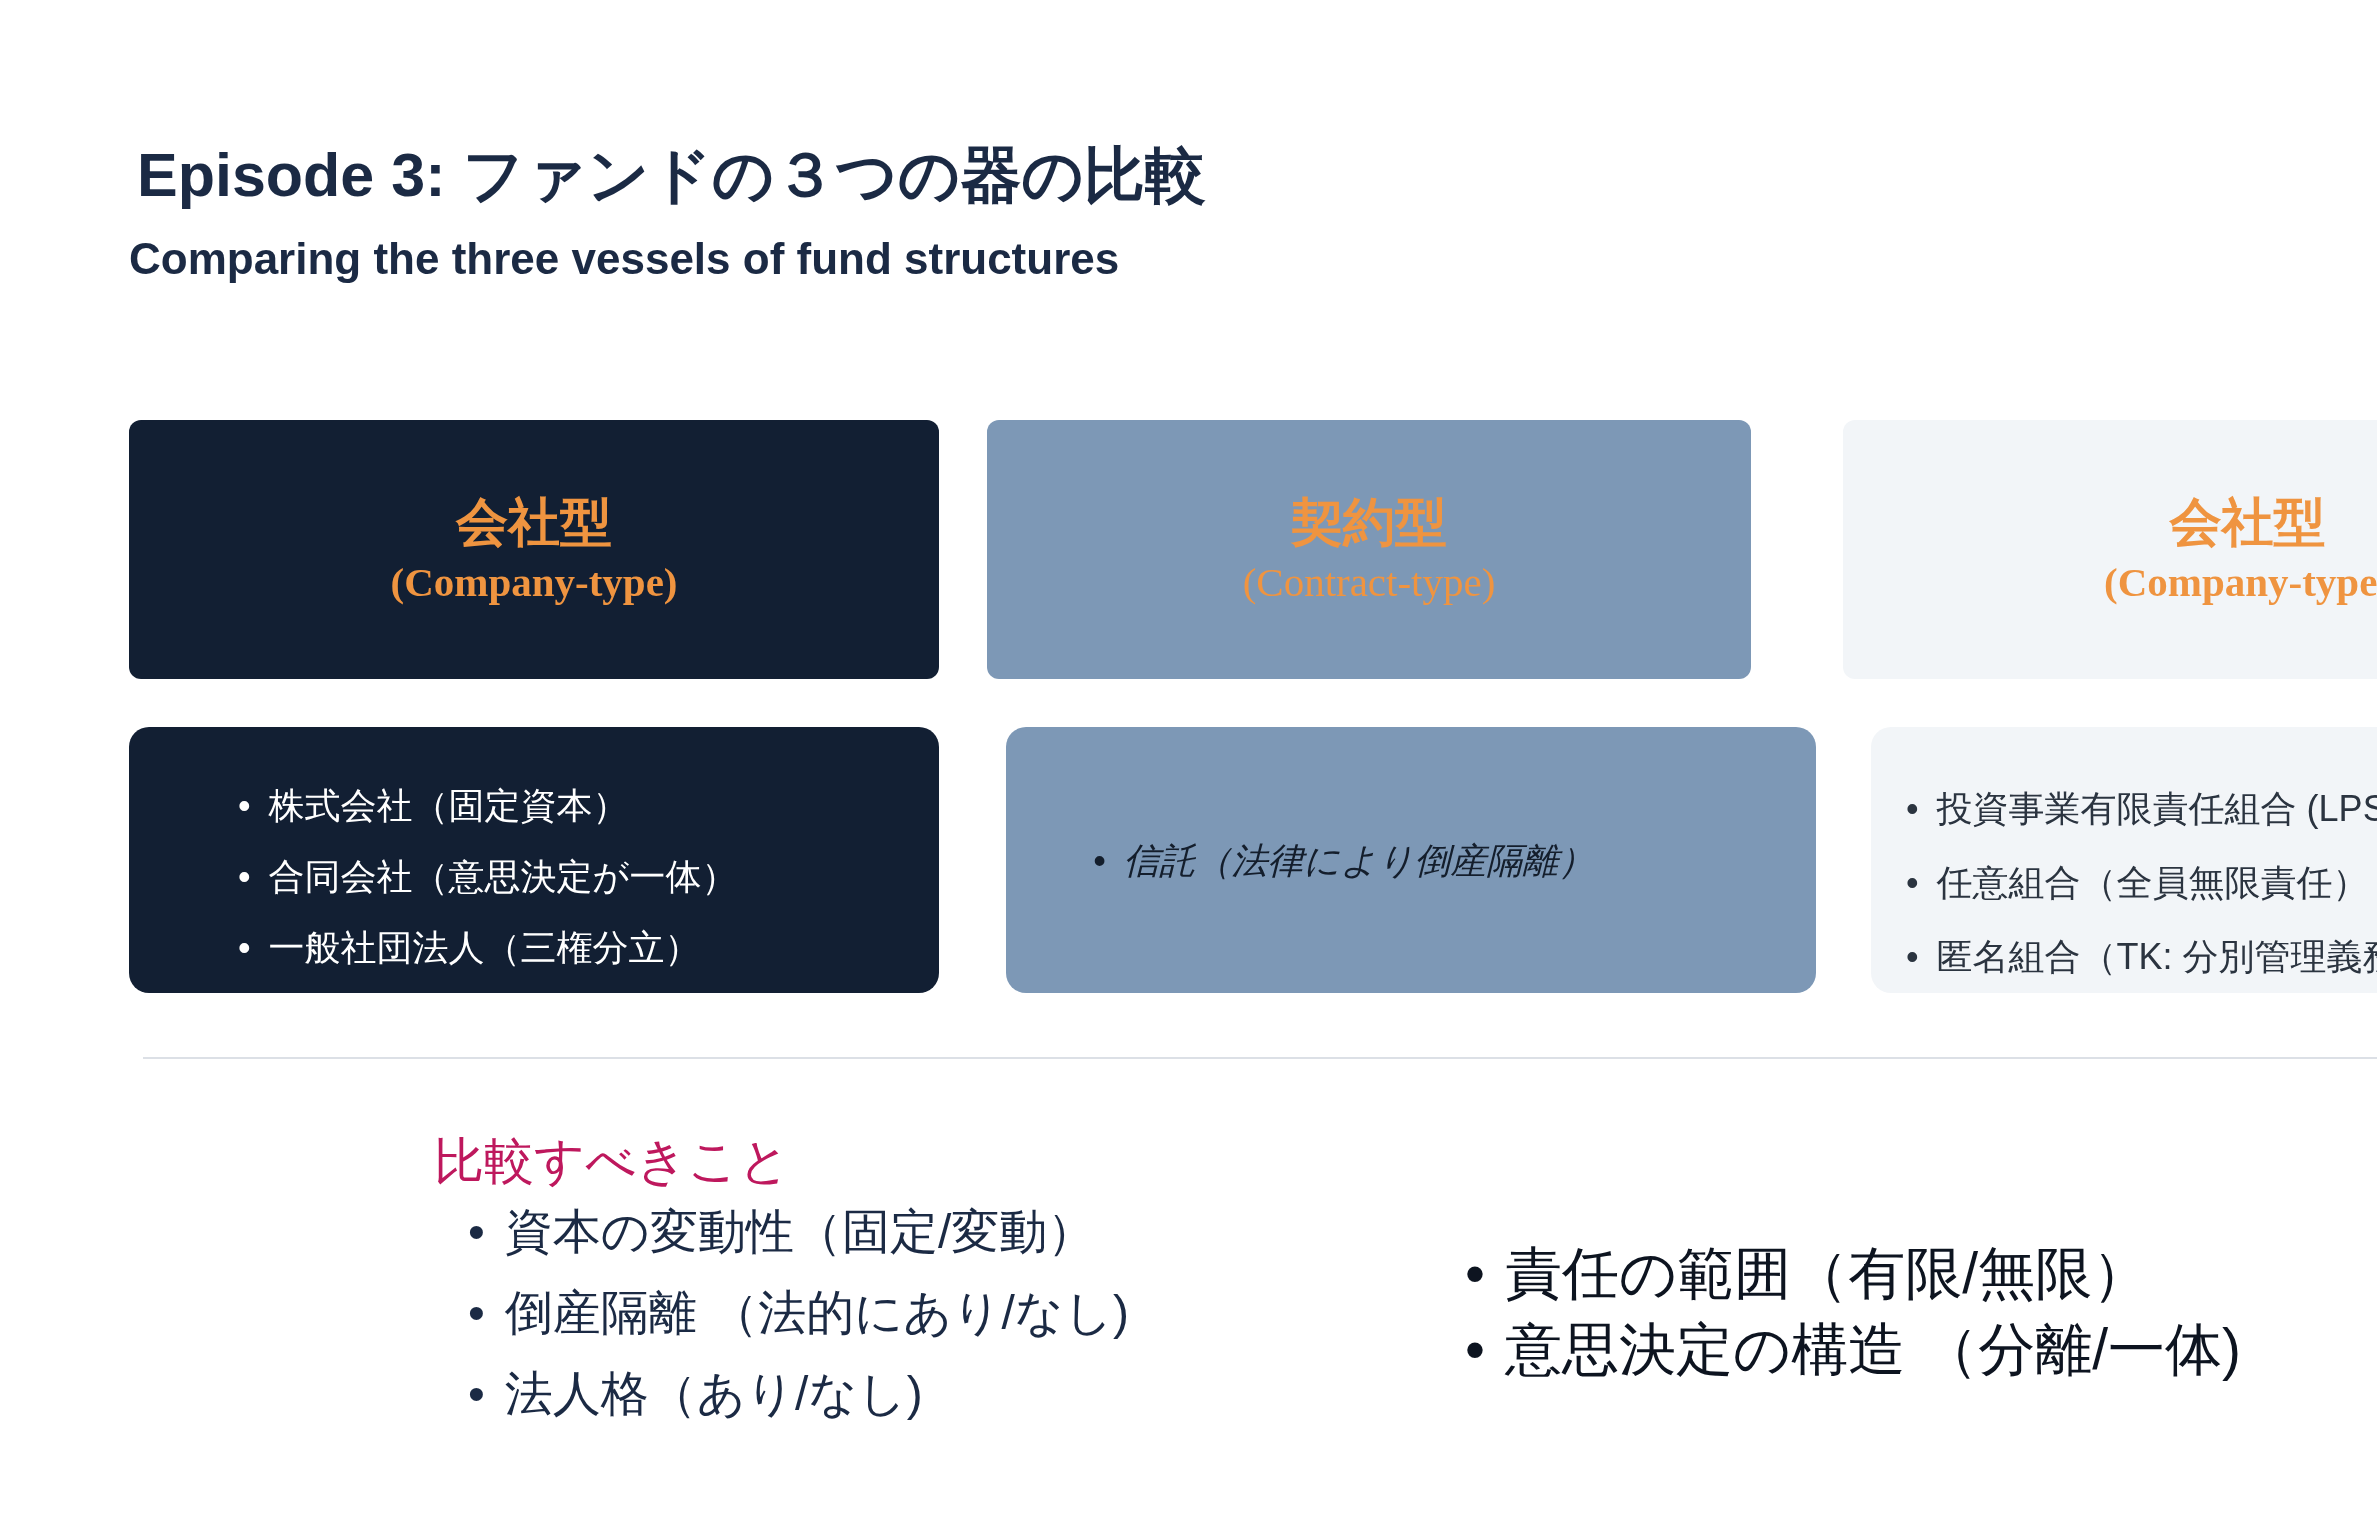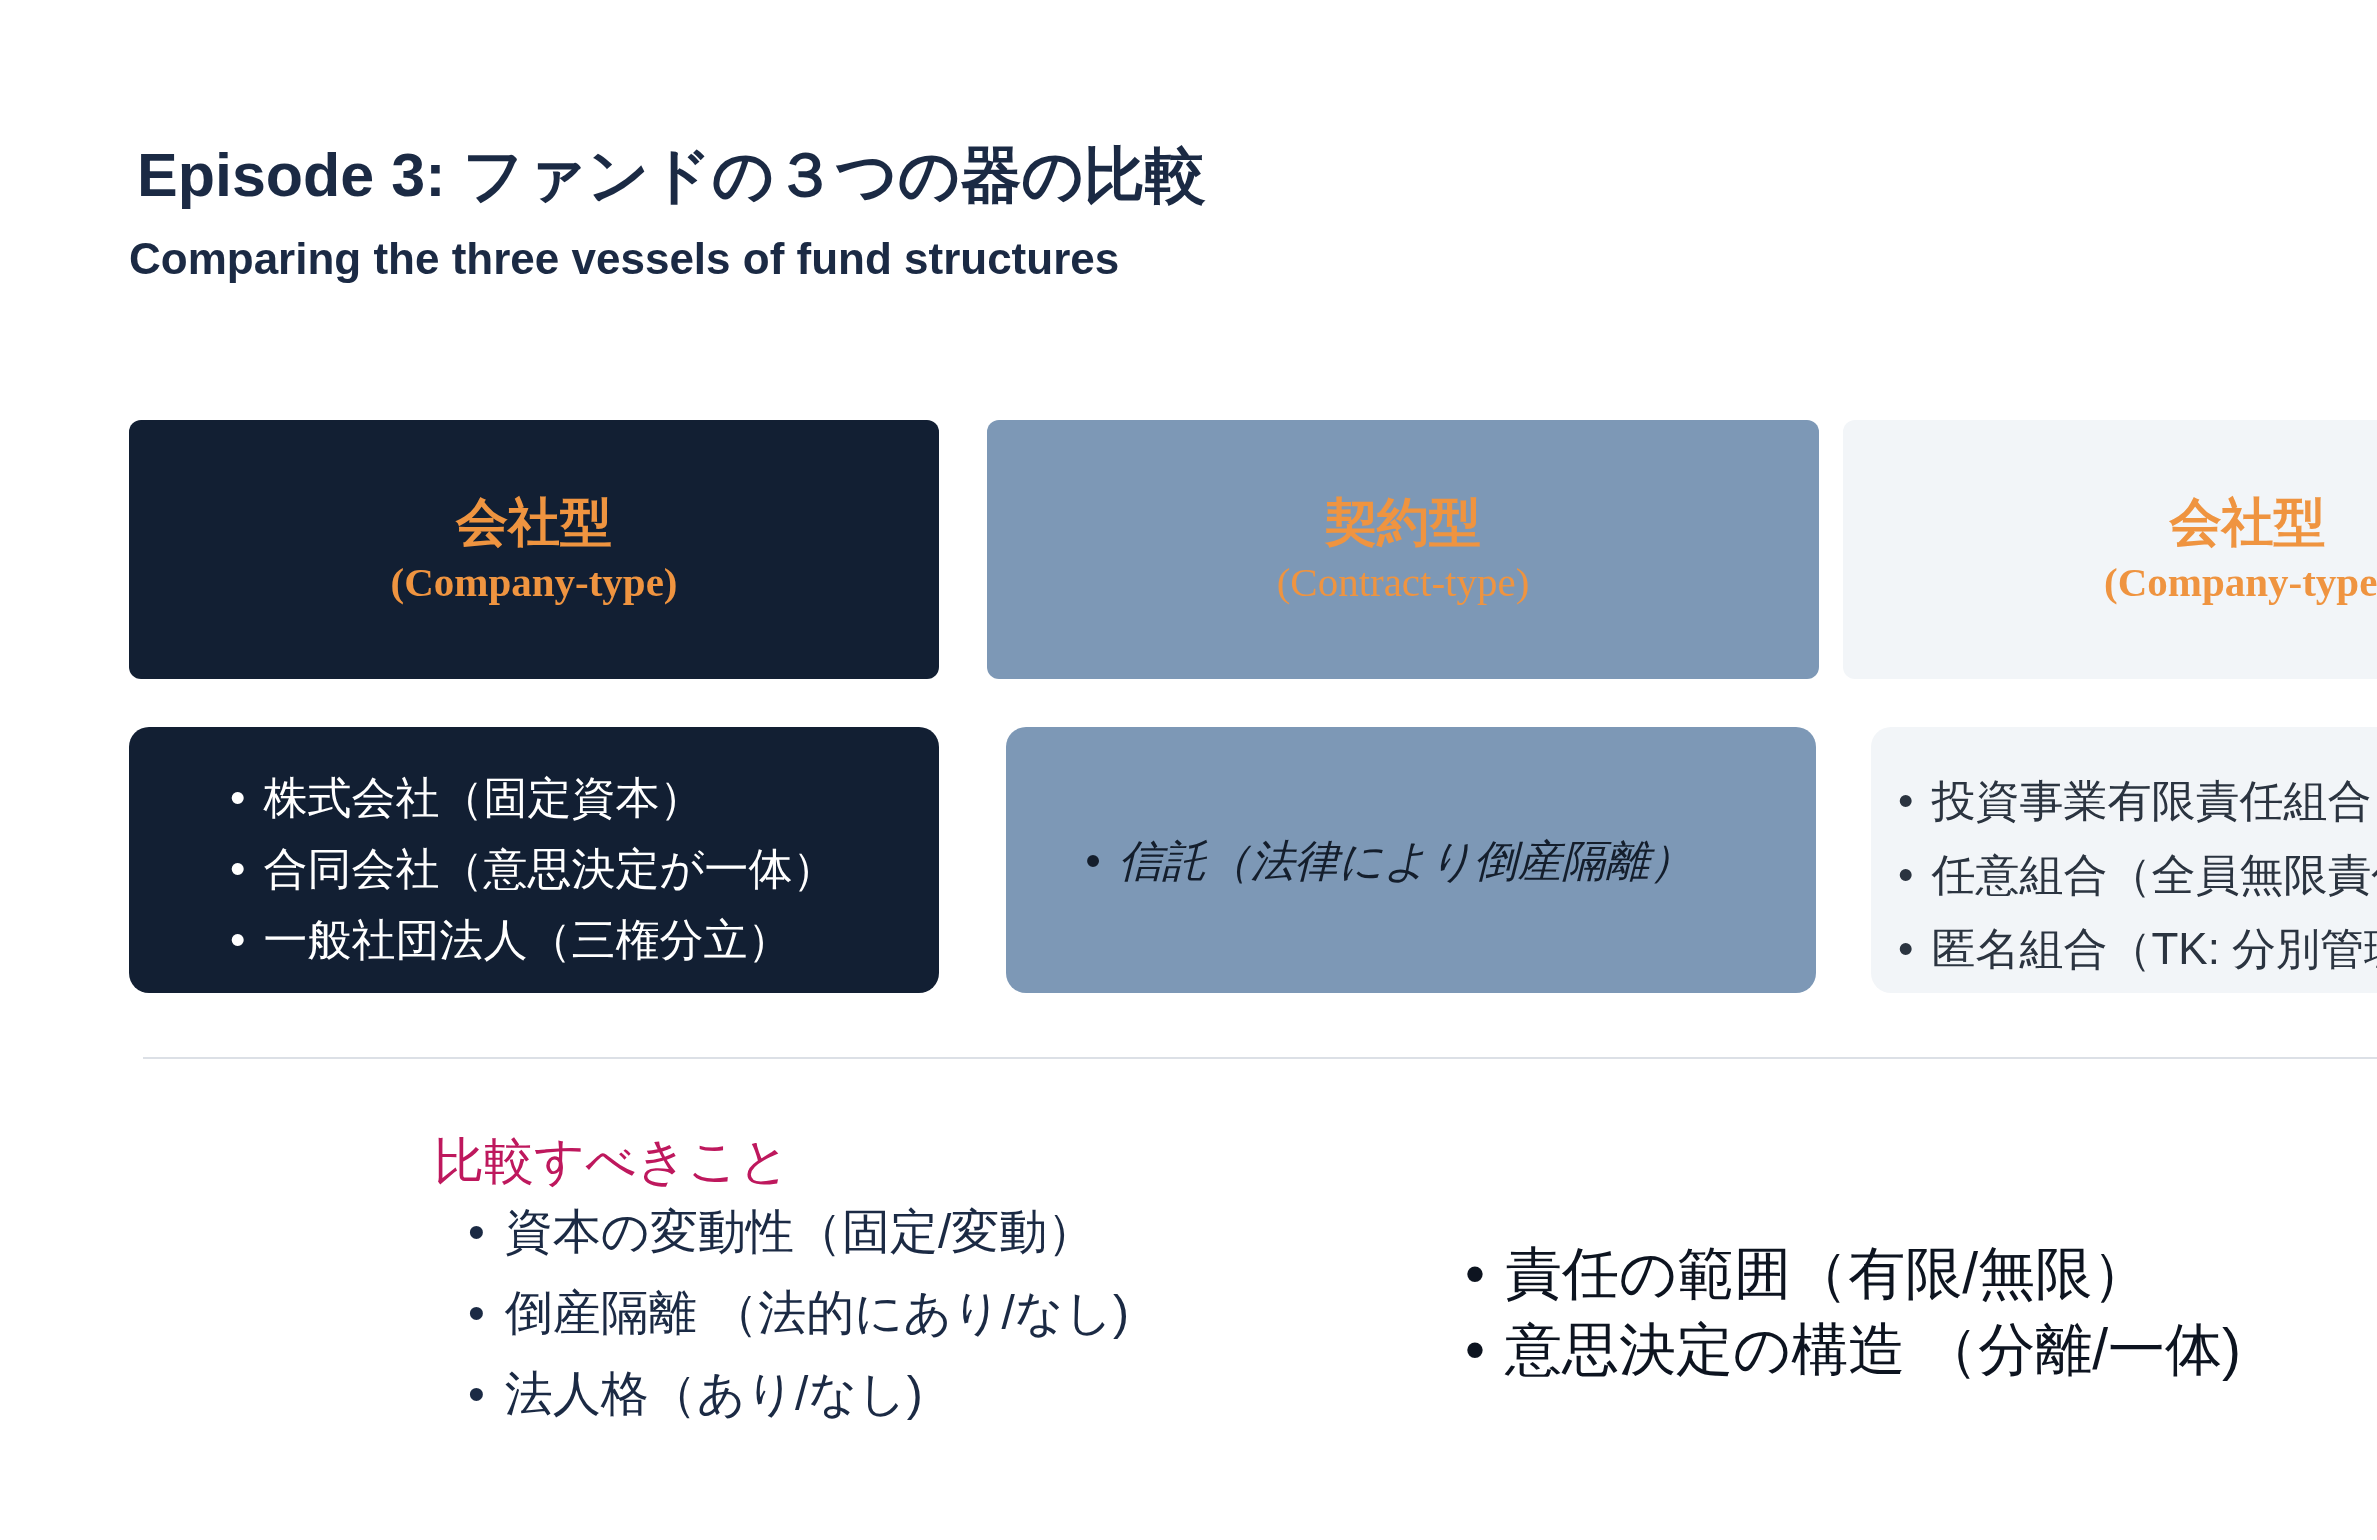--- a/index.html
+++ b/index.html
@@ -21,28 +21,28 @@
 
   
   .hcard {
     position: absolute; top: 420px; height: 259px; border-radius: 12px;
     display: flex; flex-direction: column; align-items: center; justify-content: center;
     gap: 8.6px; color: #ef9440; text-align: center;
   }
   .hcard .jp { font-size: 52px; font-weight: 700; line-height: 1.1; }
   .hcard .en { font-family: "Liberation Serif", "DejaVu Serif", serif; font-size: 41px; font-weight: 700; line-height: 1.1; }
   .hcard.dark  { left: 129px;  width: 810px; background: #121f33; }
-  .hcard.slate { left: 987px; width: 832px; background: #7d98b6; }
+  .hcard.slate { left: 987px; width: 764px; background: #7d98b6; }
   .hcard.light { left: 1843px; width: 809px; background: #f2f5f8; }
   .hcard.slate .jp { font-family: "Liberation Serif", "DejaVu Serif", serif; }
   .hcard.slate .en { font-weight: 400; }
 
   
   .dcard { position: absolute; top: 727px; height: 266px; border-radius: 20px; }
-  .dcard ul { list-style: none; margin: 4px; padding: 0; font-size: 44px; white-space: nowrap; }
+  .dcard ul { list-style: none; margin: 12px; padding: 0; font-size: 36px; white-space: nowrap; }
   .dcard li { margin: 0; }
   .dcard li::before { content: "\2022"; display: inline-block; margin-right: 18px; }
   .dcard.dark  { left: 129px;  width: 810px; background: #121f33; color: #ffffff; }
   .dcard.dark ul  { padding: 31px 19px 0 97px; line-height: 71px; }
   .dcard.slate { left: 1006px; width: 810px; background: #7d98b6; color: #141e2c; display: flex; align-items: center; }
   .dcard.slate ul { padding-left: 75px; line-height: 57px; font-style: italic; }
   .dcard.light { left: 1871px; width: 817px; background: #f2f5f8; color: #2b3440; }
   .dcard.light ul { padding: 33px 7.6px 0 23px; line-height: 74px; }
 
   .divider {

